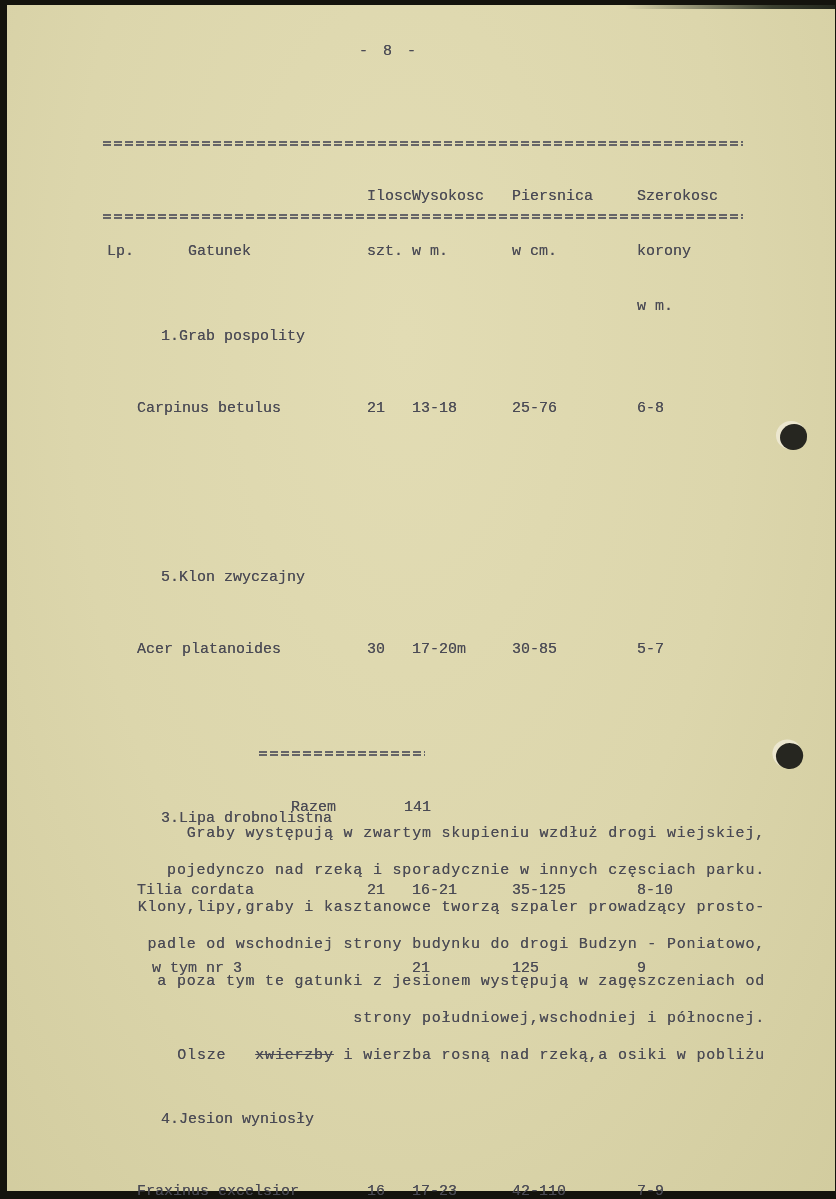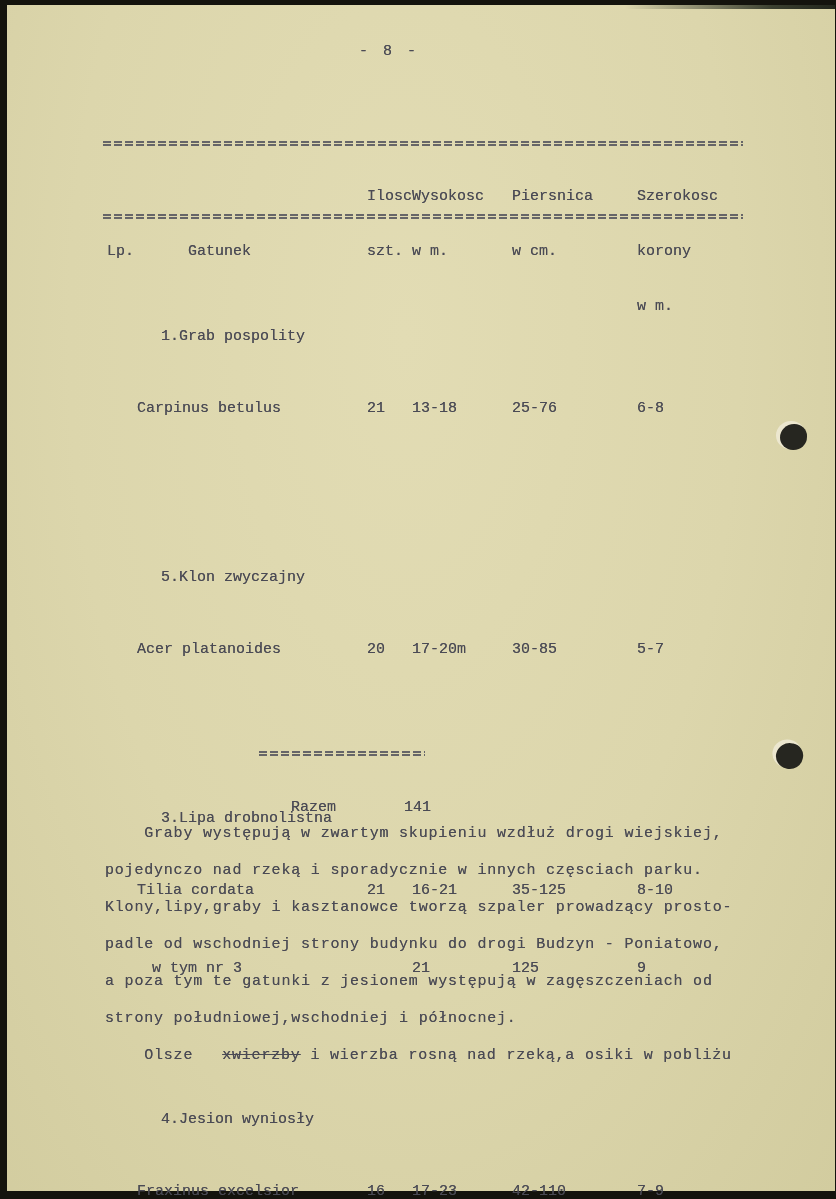--- a/index.html
+++ b/index.html
@@ -40,21 +40,21 @@
   .thead .grid{margin-bottom:1px;}
   .rows{left:100px;top:233px;width:640px;}
   .trow-group{margin-bottom:7px;}
   .latin{padding-left:30px;}
   .subrow{margin-top:6px;}
   .sublabel{padding-left:45px;}
   .struck{text-decoration:line-through;font-weight:normal;margin-left:29px;}
   .razem{left:248px;top:776px;}
   .razem .total{margin-left:68px;}
   .para{left:98px;top:810px;width:660px;}
-  .pline{white-space:pre;line-height:37px;letter-spacing:0.8px;}
+  .pline{white-space:pre;line-height:37px;letter-spacing:0.8px;text-align:right;}
   .hole{
     position:absolute;width:27px;height:26px;background:#262620;
     border-radius:52% 46% 50% 48%;
     box-shadow:-3px -2px 0 1px rgba(238,234,214,.85);
   }
   .hole-top{left:773px;top:419px;}
   .hole-bottom{left:769px;top:738px;transform:rotate(12deg);}
 </style>
 </head>
 <body>
@@ -104,21 +104,21 @@
       <span class="c-num">6-8</span>
     </div>
   </div>
 
   <div class="trow-group">
     <div>
       <span class="c-name">5.Klon zwyczajny</span>
     </div>
     <div class="grid">
       <span class="c-name latin">Acer platanoides</span>
-      <span class="c-num">20</span>
+      <span class="c-num">30</span>
       <span class="c-num">17-20m</span>
       <span class="c-num">30-85</span>
       <span class="c-num">5-7</span>
     </div>
   </div>
 
   <div class="trow-group">
     <div>
       <span class="c-name">3.Lipa drobnolistna</span>
     </div>

